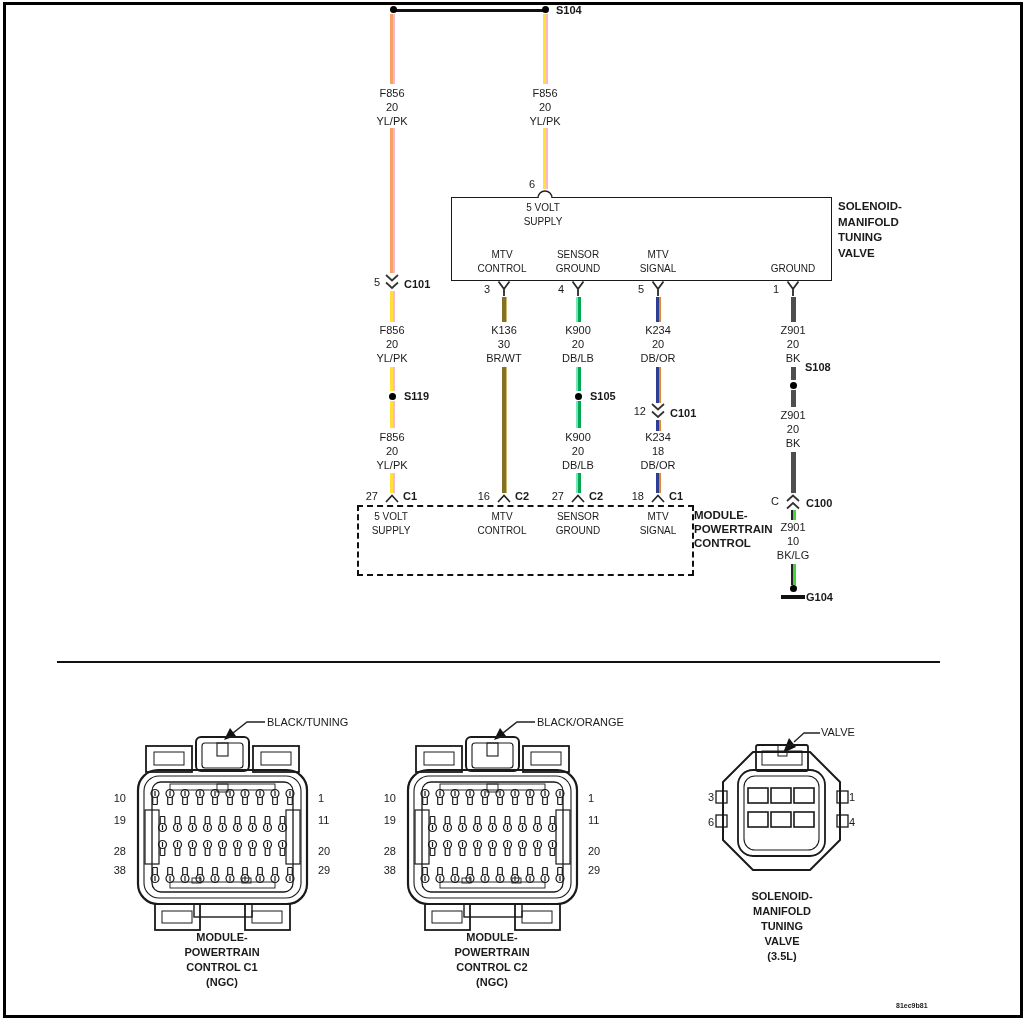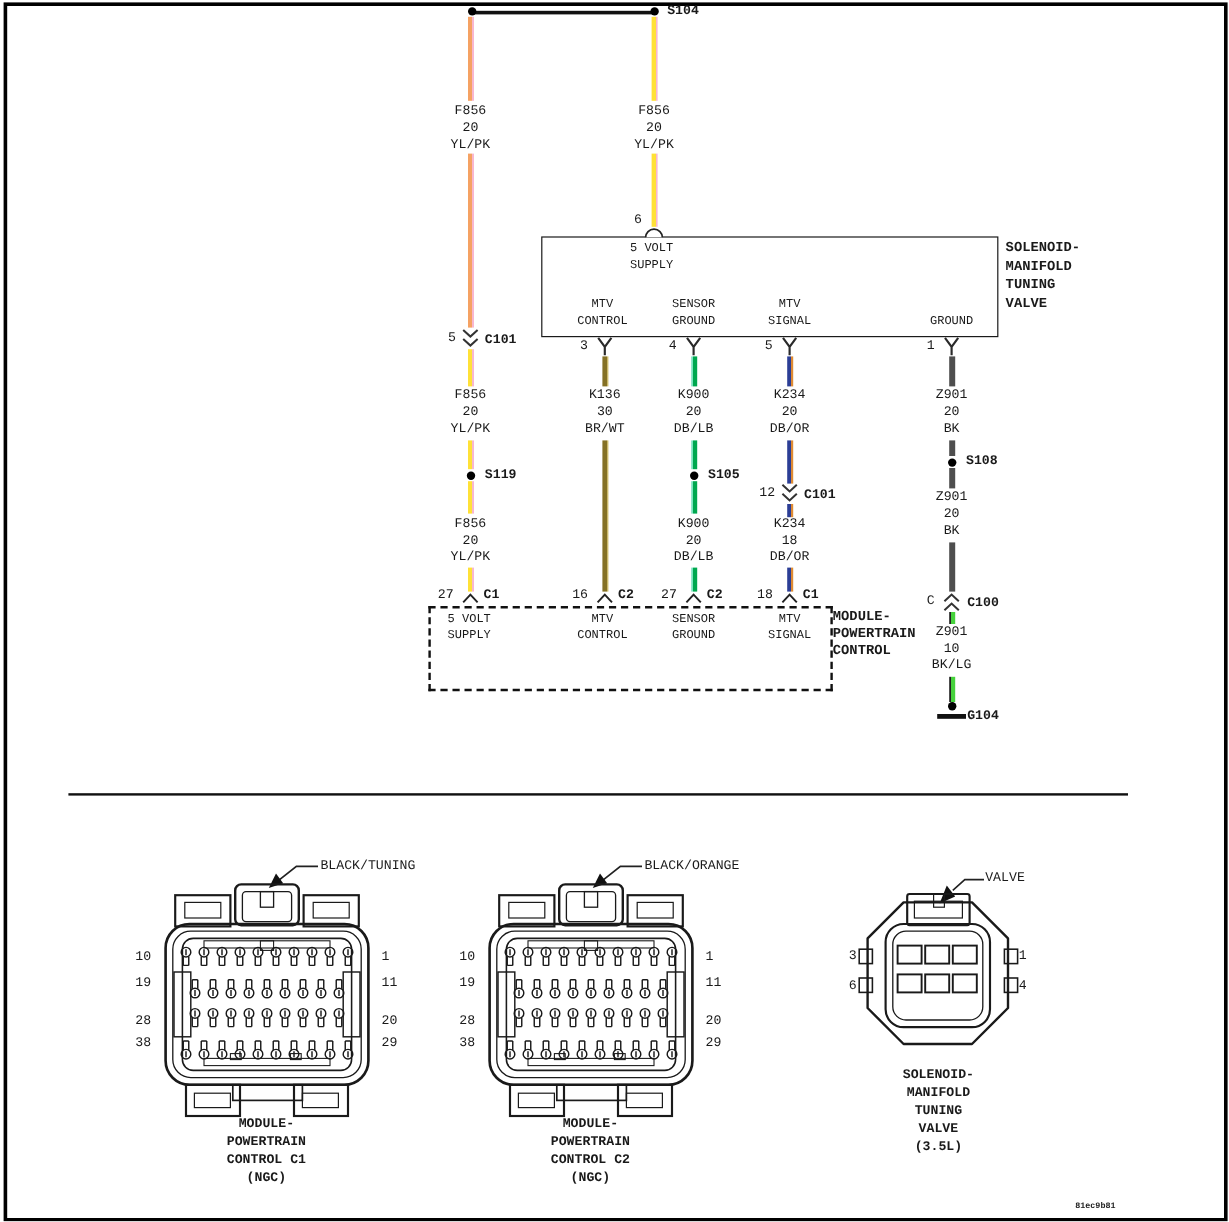--- a/index.html
+++ b/index.html
@@ -1,17 +1,17 @@
 <!DOCTYPE html>
 <html><head>
 <meta charset="utf-8">
 <style>
   html,body{margin:0;padding:0;background:#fff;}
   .page{position:relative;width:1024px;height:1018px;background:#fff;
-        font-family:Liberation Mono, monospace;color:#1a1a1a;overflow:hidden;}
+        font-family:Liberation Sans, sans-serif;color:#1a1a1a;overflow:hidden;}
   .frame{position:absolute;left:3px;top:2px;width:1014px;height:1010px;border:3px solid #000;}
   .abs{position:absolute;}
   
   .w{position:absolute;width:5px;}
   .ylpk-o{background:linear-gradient(to right,#F5A263 0 66%,#F8B7CF 66% 100%);}
   .ylpk-y{background:linear-gradient(to right,#FFE137 0 66%,#F8B7CF 66% 100%);}
   .brwt{background:linear-gradient(to right,#857125 0 78%,#CBB96A 78% 100%);}
   .dblb{background:linear-gradient(to right,#7BE3C0 0 34%,#00A84F 34% 100%);}
   .dbor{background:linear-gradient(to right,#2C3E96 0 58%,#DE8A33 58% 100%);}
   .bk{background:#4E4E4E;}
@@ -119,21 +119,21 @@
   <div class="pnum" style="left:358px;top:276px;">5</div>
   <div class="bname" style="left:404px;top:278px;">C101</div>
 
   <div class="dot" style="left:388.5px;top:392.5px;"></div>
   <div class="bname" style="left:404px;top:390px;">S119</div>
 
   <div class="dot" style="left:574.5px;top:392.5px;"></div>
   <div class="bname" style="left:590px;top:390px;">S105</div>
 
   <div class="dot" style="left:789.5px;top:381.5px;"></div>
-  <div class="bname" style="left:805px;top:379px;">S108</div>
+  <div class="bname" style="left:805px;top:361px;">S108</div>
 
   <svg class="abs" style="left:651px;top:403px;" width="14" height="16" viewBox="0 0 14 16">
     <path d="M1,1 L7,6.5 L13,1 M1,8.5 L7,14 L13,8.5" stroke="#333" stroke-width="1.7" fill="none"></path>
   </svg>
   <div class="pnum" style="left:624px;top:405px;">12</div>
   <div class="bname" style="left:670px;top:407px;">C101</div>
 
   <svg class="abs" style="left:786px;top:494px;" width="14" height="16" viewBox="0 0 14 16">
     <path d="M1,7 L7,1.5 L13,7 M1,14.5 L7,9 L13,14.5" stroke="#333" stroke-width="1.7" fill="none"></path>
   </svg>

